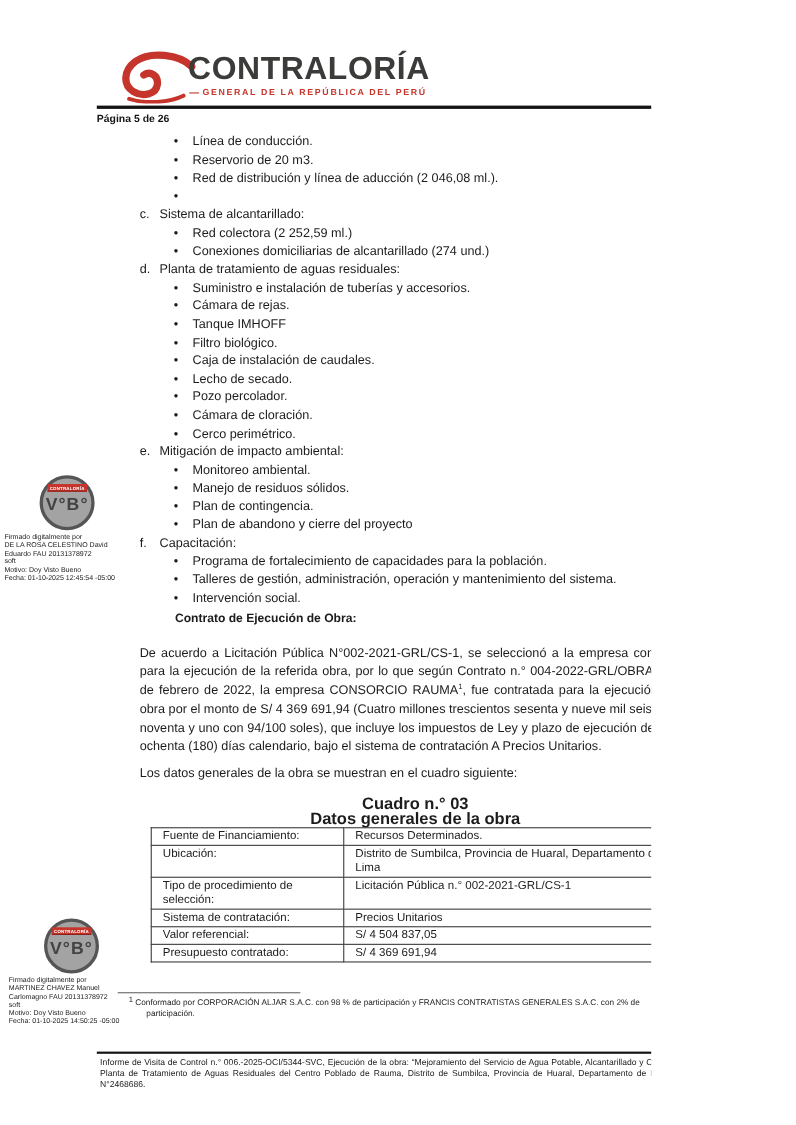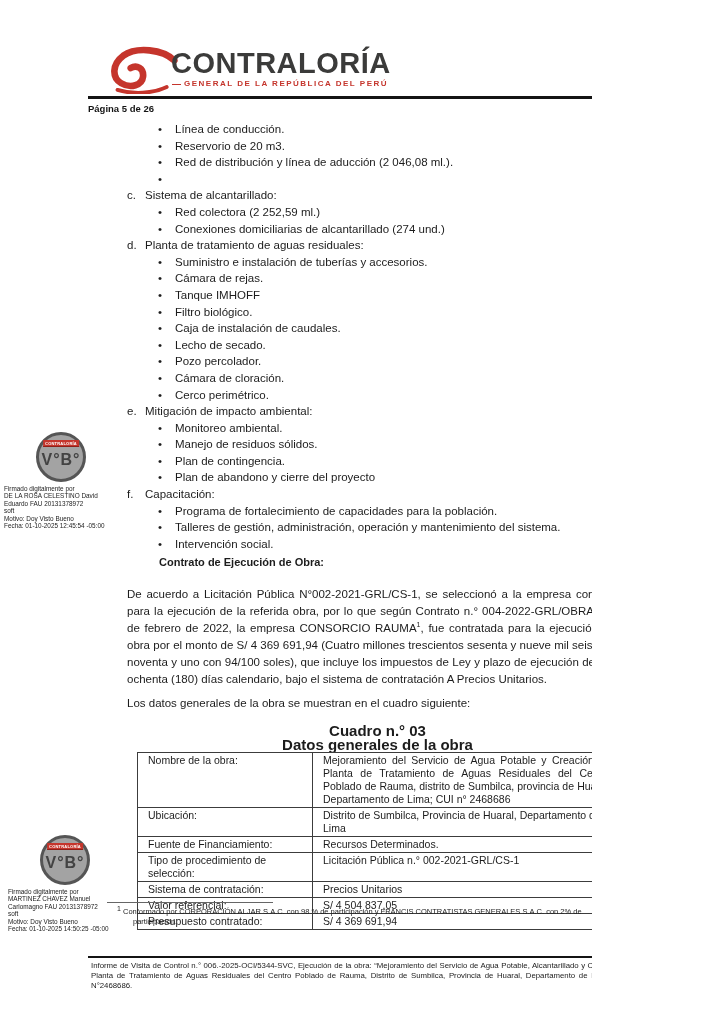--- a/index.html
+++ b/index.html
@@ -171,31 +171,27 @@
   <div class="heading">Contrato de Ejecución de Obra:</div>
   <div class="para"><span>De acuerdo a Licitación Pública N°002-2021-GRL/CS-1, se seleccionó a la empresa contratista para la ejecución de la referida obra, por lo que según Contrato n.° 004-2022-GRL/OBRAS de 1 de febrero de 2022, la empresa CONSORCIO RAUMA</span><sup class="s">1</sup><span>, fue contratada para la ejecución de la obra por el monto de S/ 4 369 691,94 (Cuatro millones trescientos sesenta y nueve mil seiscientos noventa y uno con 94/100 soles), que incluye los impuestos de Ley y plazo de ejecución de ciento ochenta (180) días calendario, bajo el sistema de contratación A Precios Unitarios.</span></div>
   <div class="intro-line">Los datos generales de la obra se muestran en el cuadro siguiente:</div>
 
   <div class="table-title">
     <div>Cuadro n.° 03</div>
     <div>Datos generales de la obra</div>
   </div>
   <table class="datatable">
     <tbody>
-        <tr>
-          <td class="lbl">Nombre de la obra:</td>
-          <td class="val justify">Mejoramiento del Servicio de Agua Potable y Creación de Planta de Tratamiento de Aguas Residuales del Centro Poblado de Rauma, distrito de Sumbilca, provincia de Huaral, Departamento de Lima; CUI n° 2468686</td>
+    <tr>
+          <td class="lbl">Fuente de Financiamiento:</td>
+          <td class="val">Recursos Determinados.</td>
         </tr>
     <tr>
           <td class="lbl">Ubicación:</td>
           <td class="val">Distrito de Sumbilca, Provincia de Huaral, Departamento de Lima</td>
-        </tr>
-    <tr>
-          <td class="lbl">Fuente de Financiamiento:</td>
-          <td class="val">Recursos Determinados.</td>
         </tr>
     <tr>
           <td class="lbl">Tipo de procedimiento de selección:</td>
           <td class="val">Licitación Pública n.° 002-2021-GRL/CS-1</td>
         </tr>
     <tr>
           <td class="lbl">Sistema de contratación:</td>
           <td class="val">Precios Unitarios</td>
         </tr>
     <tr>

